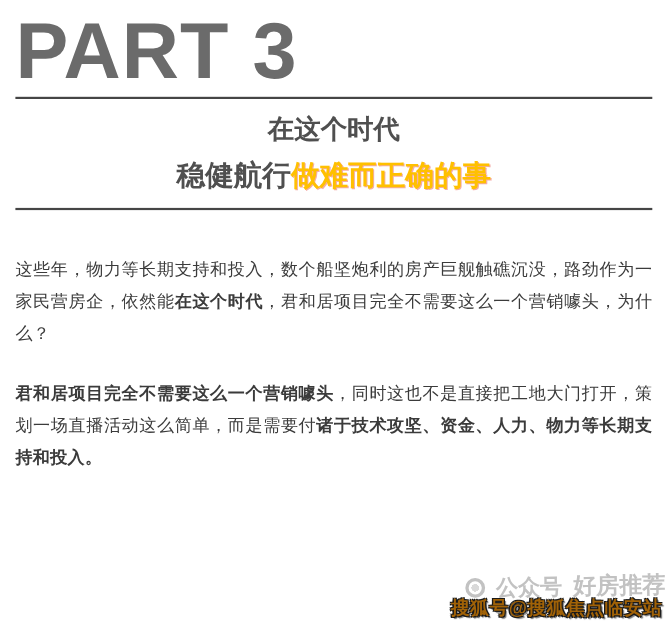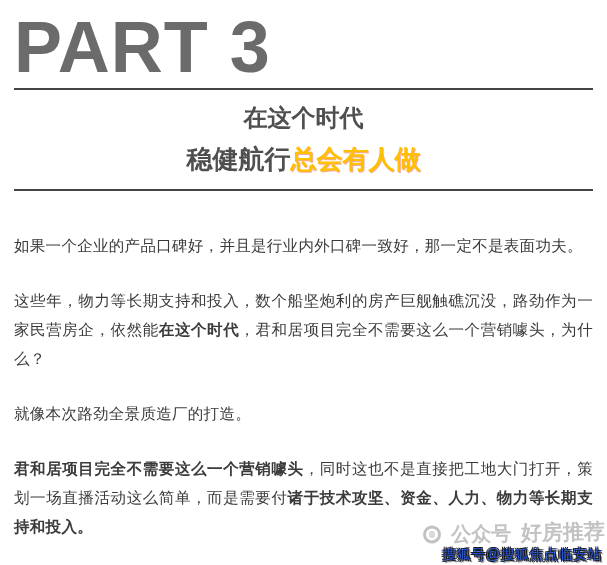--- a/index.html
+++ b/index.html
@@ -51,47 +51,45 @@
   }
   .wm-circle{
     width:18px;height:18px;border-radius:50%;
     border:3px solid var(--watermark-gray,#c2c2c2);
     box-sizing:border-box;display:inline-block;
     background:radial-gradient(circle at 50% 50%, #d9d9d9 0 40%, transparent 41%);
   }
   .wm-back-text2{font-size:21px;}
   .wm-front{
     position:absolute;right:5px;bottom:1px;
-    font-size:14px;font-weight:400;white-space:nowrap;
-    color:#1d4ed8;letter-spacing:0.5px;
+    font-size:17px;font-weight:700;white-space:nowrap;
+    color:#a16207;letter-spacing:0.5px;
     text-shadow:
       -1px -1px 0 #1a1a1a, 1px -1px 0 #1a1a1a,
       -1px  1px 0 #1a1a1a, 1px  1px 0 #1a1a1a,
        2px  2px 1px rgba(0,0,0,0.55);
   }
 </style>
 </head>
 <body>
 
 <div class="page">
 
   <h1 class="part-title">PART 3</h1>
 
   <hr class="rule rule-1">
 
   <h2 class="heading-line heading-line-1">在这个时代</h2>
 
-  <h2 class="heading-line heading-line-2"><span>稳健航行</span><span class="heading-highlight">总会有人做</span></h2>
+  <h2 class="heading-line heading-line-2"><span>稳健航行</span><span class="heading-highlight">做难而正确的事</span></h2>
 
   <hr class="rule rule-2">
 
   <div class="article" id="paragraphs">
-      <p class="body-para"><span class="run-normal">如果一个企业的产品口碑好，并且是行业内外口碑一致好，那一定不是表面功夫。</span></p>
       <p class="body-para"><span class="run-normal">这些年，物力等长期支持和投入，数个船坚炮利的房产巨舰触礁沉没，路劲作为一家民营房企，依然能</span><span class="run-bold">在这个时代</span><span class="run-normal">，君和居项目完全不需要这么一个营销噱头，为什么？</span></p>
-      <p class="body-para"><span class="run-normal">就像本次路劲全景质造厂的打造。</span></p>
       <p class="body-para"><span class="run-bold">君和居项目完全不需要这么一个营销噱头</span><span class="run-normal">，同时这也不是直接把工地大门打开，策划一场直播活动这么简单，而是需要付</span><span class="run-bold">诸于技术攻坚、资金、人力、物力等长期支持和投入。</span></p>
     </div>
 
 </div>
 
 <div class="wm-back">
   <span class="wm-circle"></span>
   <span>公众号</span>
   <span class="wm-back-text2">好房推荐</span>
 </div>

